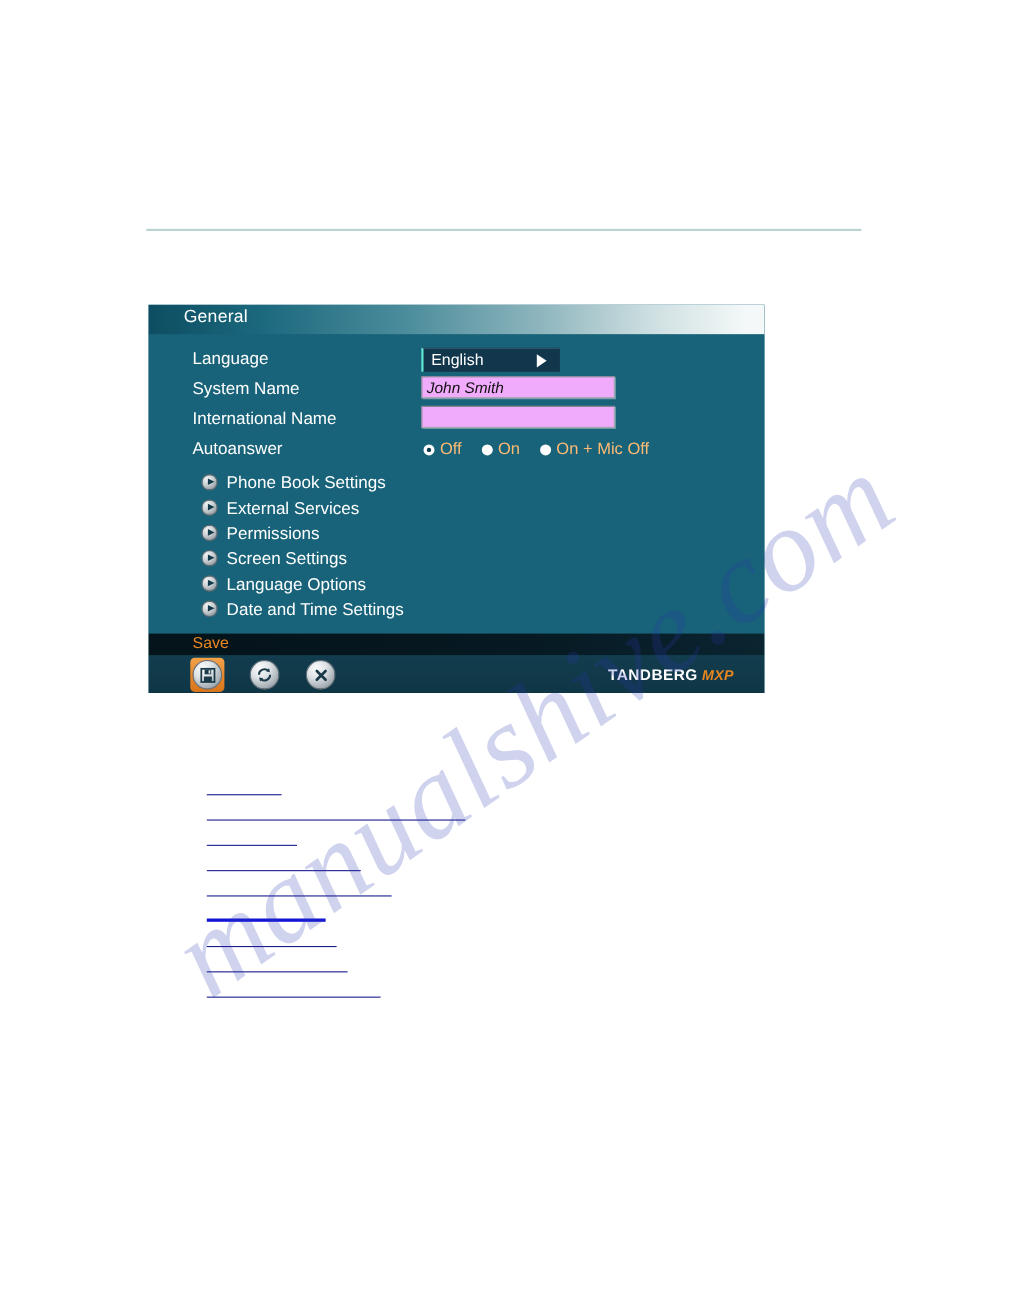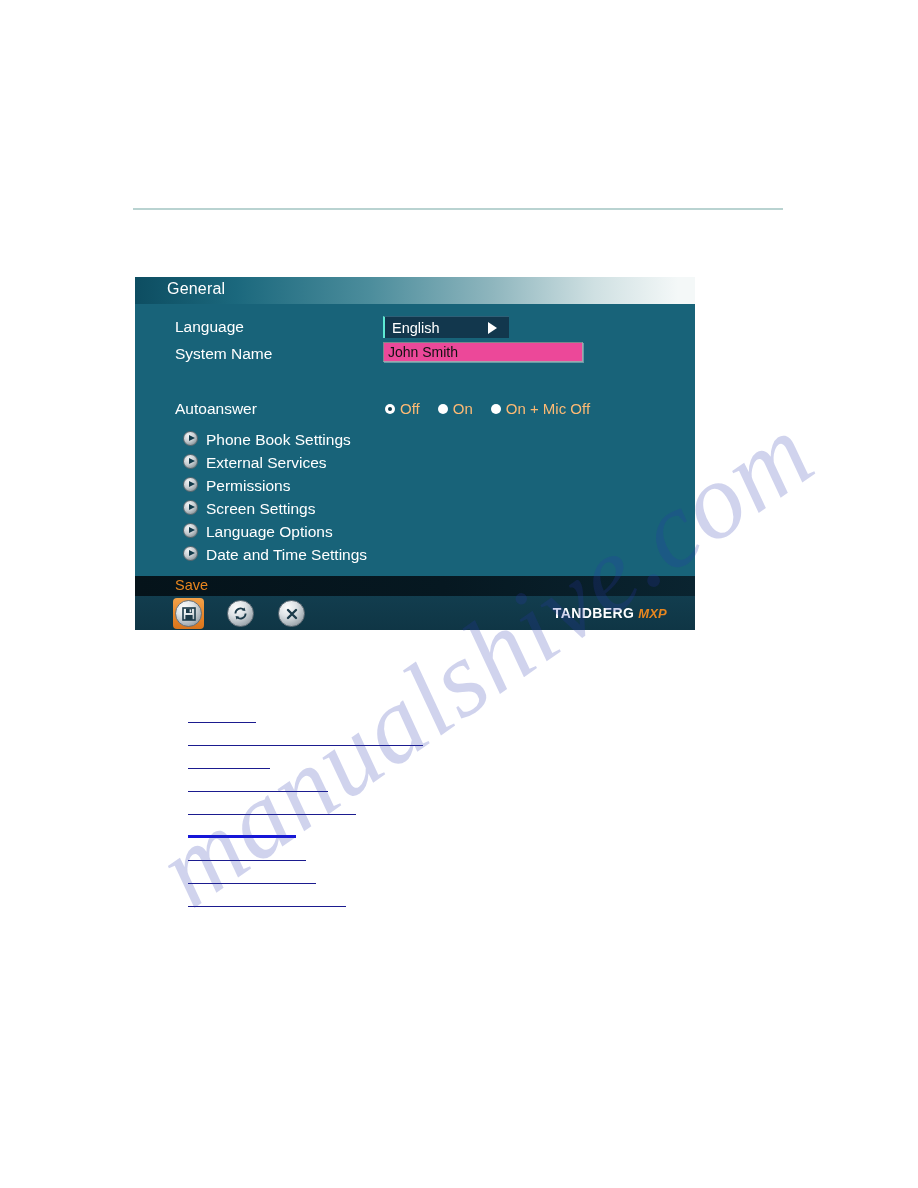--- a/index.html
+++ b/index.html
@@ -129,35 +129,36 @@
     width: 0; height: 0;
     border-left: 9px solid #ffffff;
     border-top: 6px solid transparent;
     border-bottom: 6px solid transparent;
   }
 
   
   .text-input {
     position: absolute;
     left: 248px;
-    width: 200px;
+    width: 176px;
     height: 20px;
-    background: #ec4899;
+    background: #f0abfc;
     border: 1px solid #9fa7ac;
     border-top-color: #7d868c;
     border-left-color: #7d868c;
     box-shadow: 1px 1px 0 rgba(255,255,255,.35);
     display: flex;
     align-items: center;
     font-size: 14px;
     color: #111111;
     padding-left: 4px;
     box-sizing: border-box;
     overflow: hidden;
     white-space: nowrap;
+    font-style: italic;
   }
   .text-input.system-name { top: -3px; }
   .text-input.intl-name   { top: -3px; }
 
   
   .radio-group {
     position: absolute;
     left: 250px;
     top: 0px;
     display: flex;
@@ -341,20 +342,24 @@
         <span class="dropdown-value">English</span>
         <span class="dropdown-arrow"></span>
       </div>
     </div>
 
     <div class="form-row" style="top:41px;">
       <span class="row-label">System Name</span>
       <div class="text-input system-name">John Smith</div>
     </div>
 
+    <div class="form-row" style="top:68px;">
+      <span class="row-label">International Name</span>
+      <div class="text-input intl-name"></div>
+    </div>
 
     <div class="form-row" style="top:96px;">
       <span class="row-label">Autoanswer</span>
       <div class="radio-group">
         <div class="radio-opt selected">
           <span class="radio-dot"></span>
           <span class="radio-label">Off</span>
         </div>
         <div class="radio-opt">
           <span class="radio-dot"></span>

